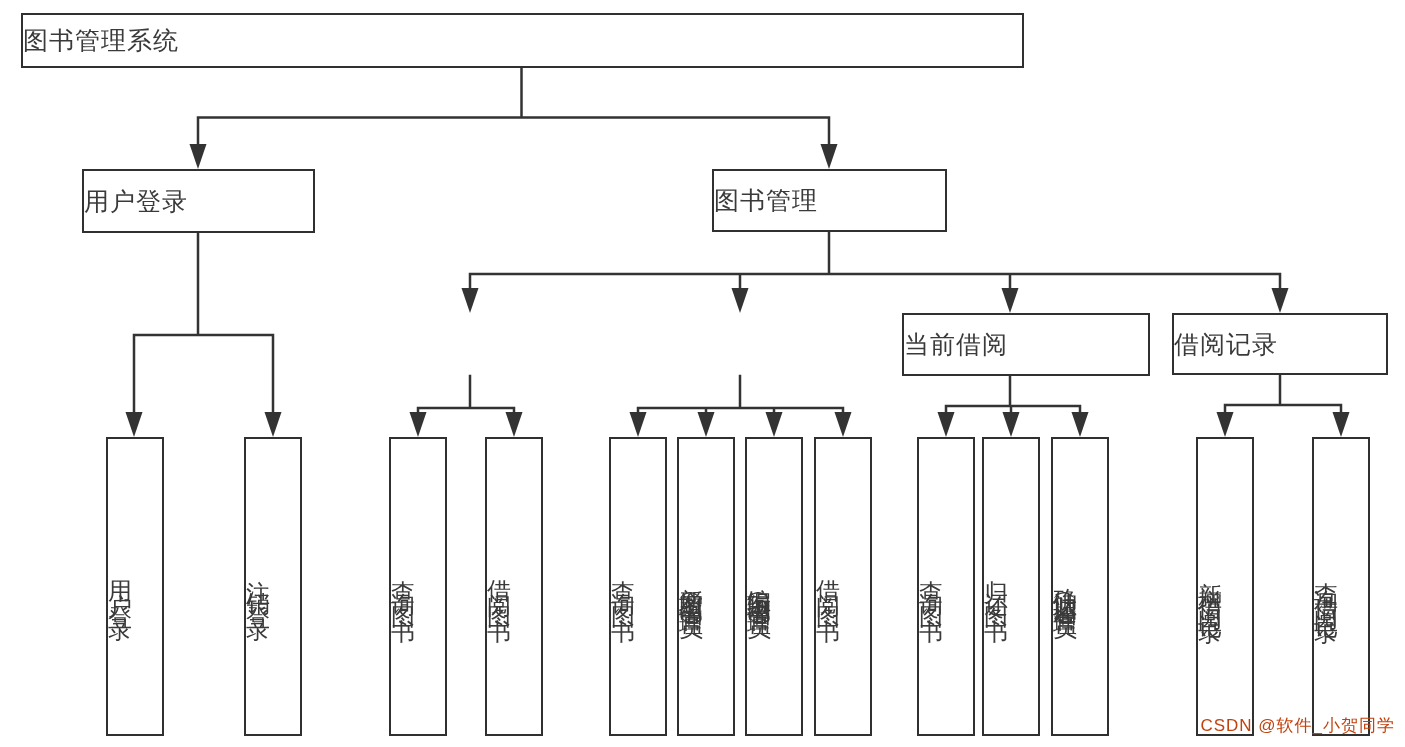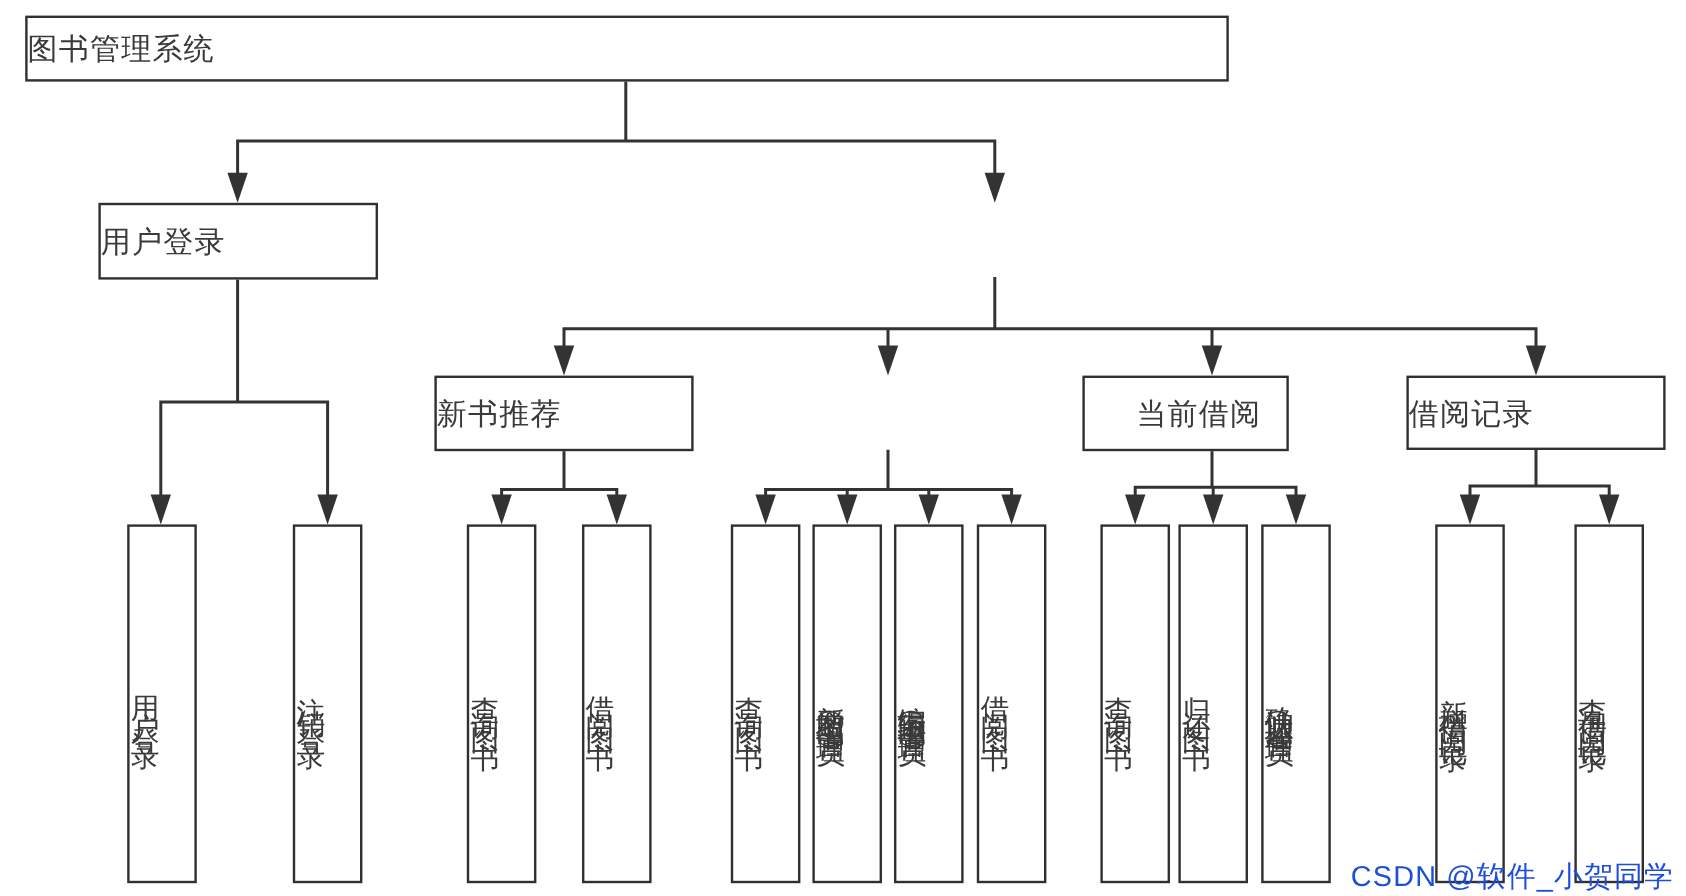--- a/index.html
+++ b/index.html
@@ -7,22 +7,22 @@
   .canvas{position:relative;width:1405px;height:747px;background:#ffffff;overflow:hidden;}
   svg.edges{position:absolute;left:0;top:0;z-index:1;}
   .node{position:absolute;box-sizing:border-box;background:#ffffff;border:2.5px solid #303030;
         display:flex;align-items:center;justify-content:flex-start;z-index:2;
         color:#3a3a3a;font-size:25px;letter-spacing:1px;}
   .leaf{z-index:2;}
   .vtext{writing-mode:vertical-rl;text-orientation:mixed;font-size:24px;color:#3a3a3a;line-height:1;}
   .sp13{letter-spacing:13px;}
   .sp8{letter-spacing:8px;}
   .sp4{letter-spacing:4px;}
-  .watermark{position:absolute;top:714px;right:10px;z-index:3;font-size:24px;
-             color:#1d4ed8;letter-spacing:1px;white-space:nowrap;}
+  .watermark{position:absolute;top:714px;right:10px;z-index:3;font-size:17px;
+             color:#c2410c;letter-spacing:1px;white-space:nowrap;}
 </style>
 </head>
 <body>
 
 <div class="canvas">
 
   <svg class="edges" width="1405" height="747" viewBox="0 0 1405 747">
     <g stroke="#333333" stroke-width="2.5" fill="none" stroke-linecap="square">
       <g>
         <path d="M521.5 68 L521.5 117.5 M198 117.5 L829 117.5 M198 117.5 L198 146 M829 117.5 L829 146"></path>
@@ -69,25 +69,25 @@
     </g>
   </svg>
 
   <div class="node" style="left:21px;top:13px;width:1003px;height:55px;">
     <span>图书管理系统</span>
   </div>
 
   <div class="node" style="left:82px;top:169px;width:233px;height:64px;">
     <span>用户登录</span>
   </div>
+  <div class="node" style="left:712px;top:169px;width:235px;height:63px;">
+    <span>图书管理</span>
+  </div>
 
-  <div class="node" style="left:362px;top:313px;width:216px;height:63px;">
-    <span>新书推荐</span>
-  </div>
-  <div class="node" style="left:902px;top:313px;width:172px;height:63px;padding-left:43px;">
+  <div class="node" style="left:902px;top:313px;width:248px;height:63px;">
     <span>当前借阅</span>
   </div>
   <div class="node" style="left:1172px;top:313px;width:216px;height:62px;">
     <span>借阅记录</span>
   </div>
 
   <div class="node leaf" style="left:106px;top:437px;width:58px;height:299px;">
     <span class="vtext sp13">用户登录</span>
   </div>
   <div class="node leaf" style="left:244px;top:437px;width:58px;height:299px;">

